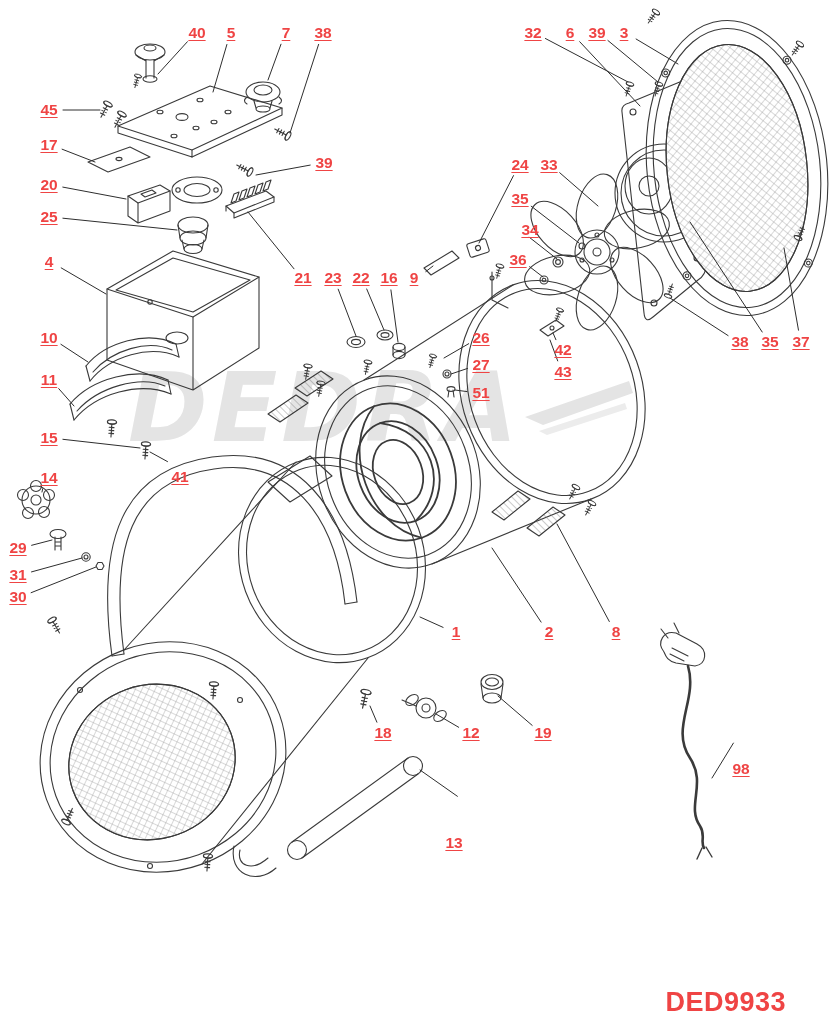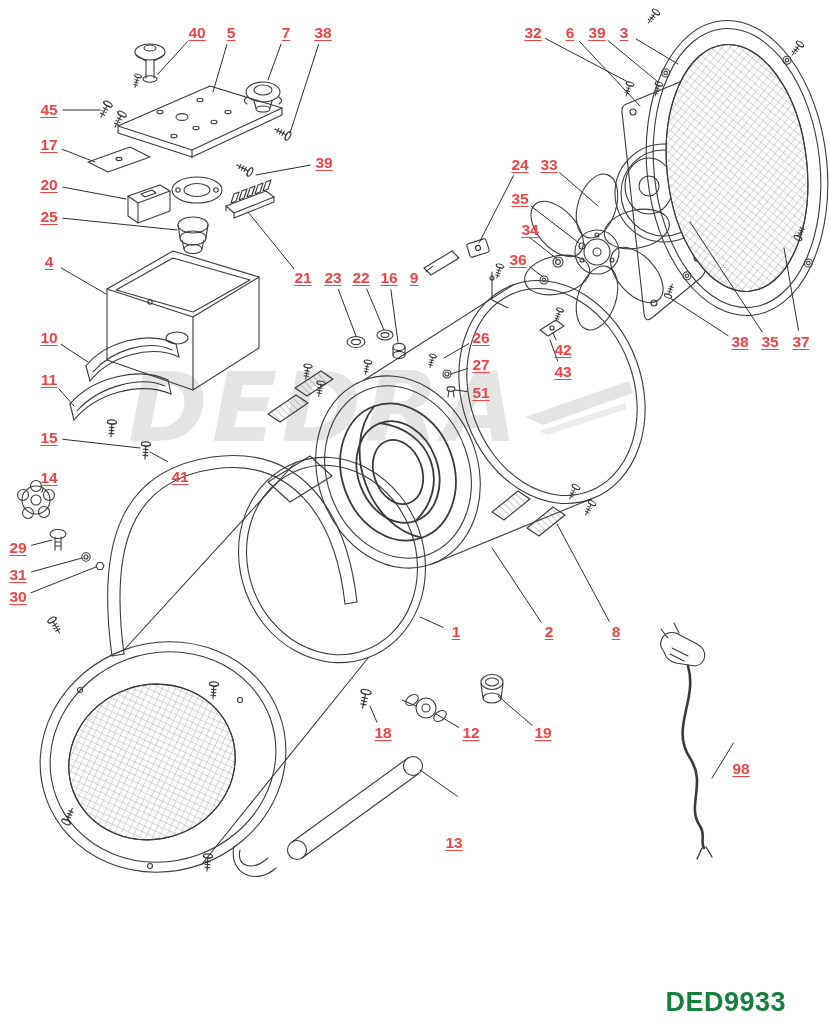--- a/index.html
+++ b/index.html
@@ -14,21 +14,21 @@
   .wm-swoosh{display:block}
   #diagram{position:absolute;left:0;top:0;z-index:1}
   #callout-layer{position:absolute;inset:0;z-index:2;pointer-events:none}
   .callout{
     position:absolute;transform:translate(-50%,-50%);
     font-size:15.5px;font-weight:bold;color:#ef4444;
     text-decoration:underline;text-underline-offset:2px;white-space:nowrap;
   }
   .model-code{
     position:absolute;right:44px;bottom:8px;z-index:2;
-    font-size:27px;font-weight:bold;color:#15803d;letter-spacing:.5px;
+    font-size:27px;font-weight:bold;color:#ef4444;letter-spacing:.5px;
   }
 </style>
 </head>
 <body>
 
 <div class="stage">
 
   <div class="watermark">
     <span class="wm-text">DEDRA</span>
     <svg class="wm-swoosh" width="110" height="70" viewBox="0 0 110 70">

